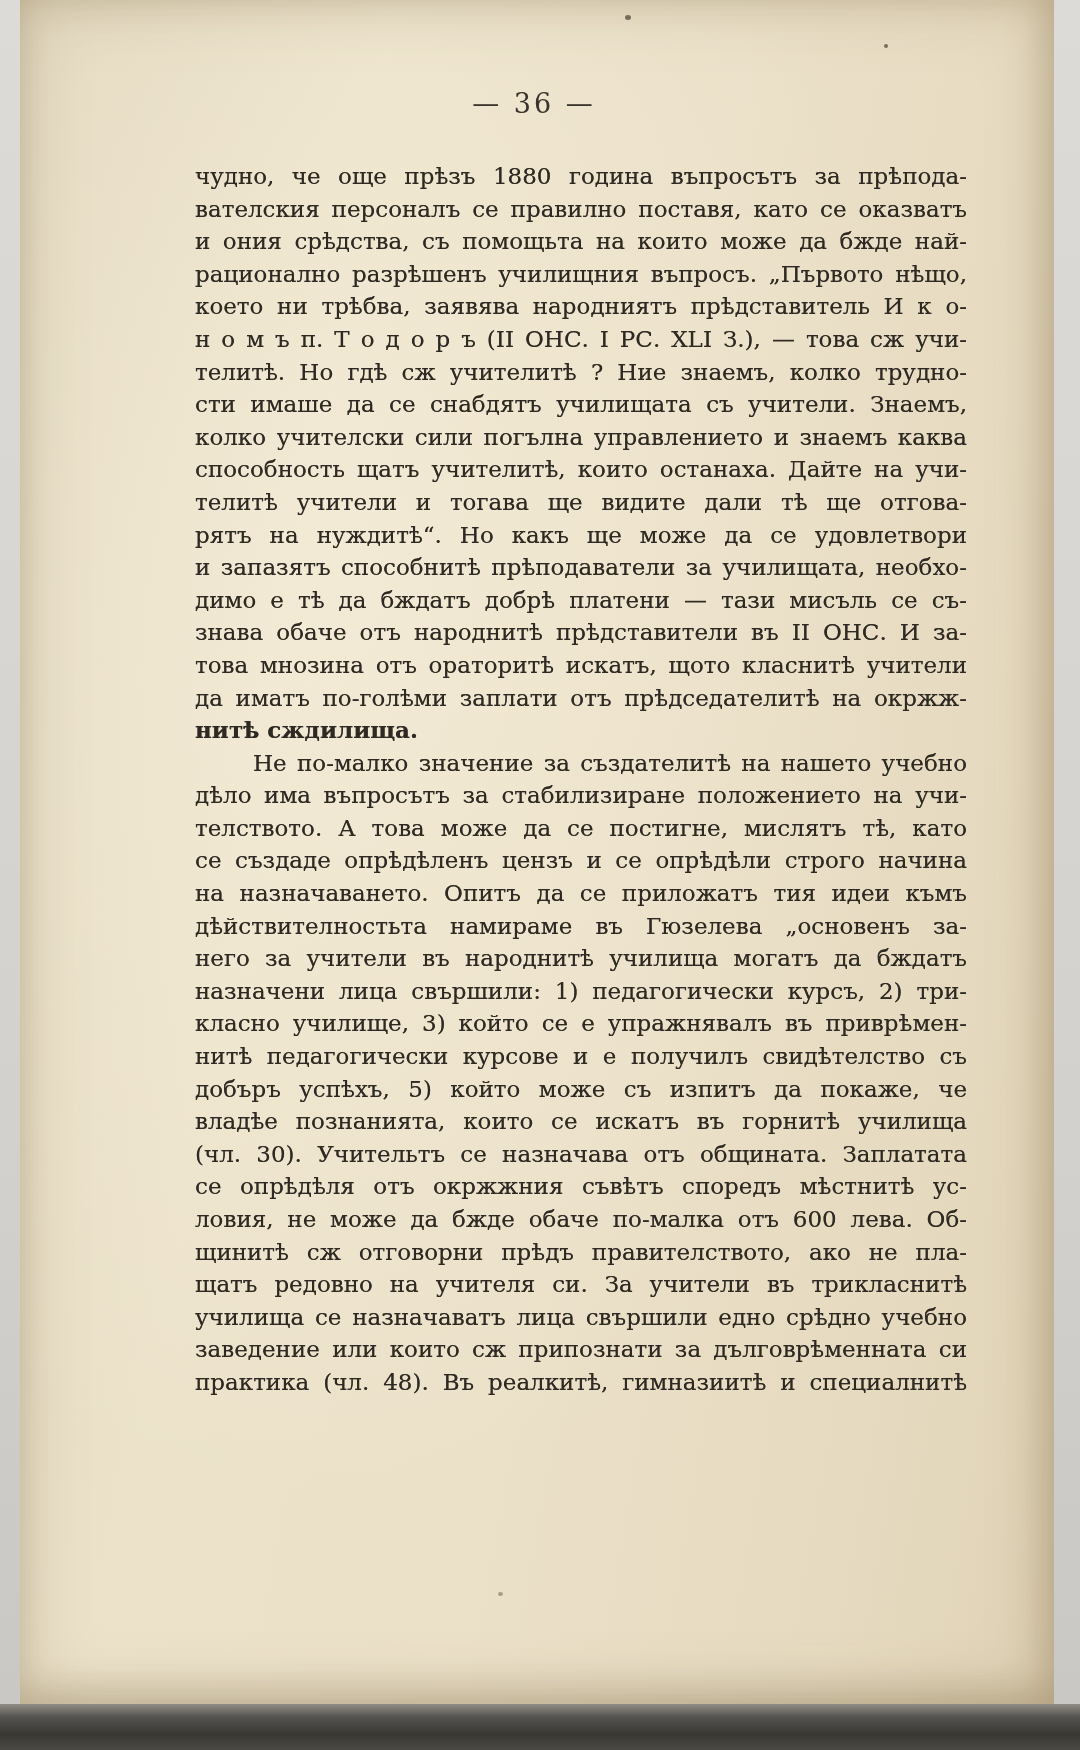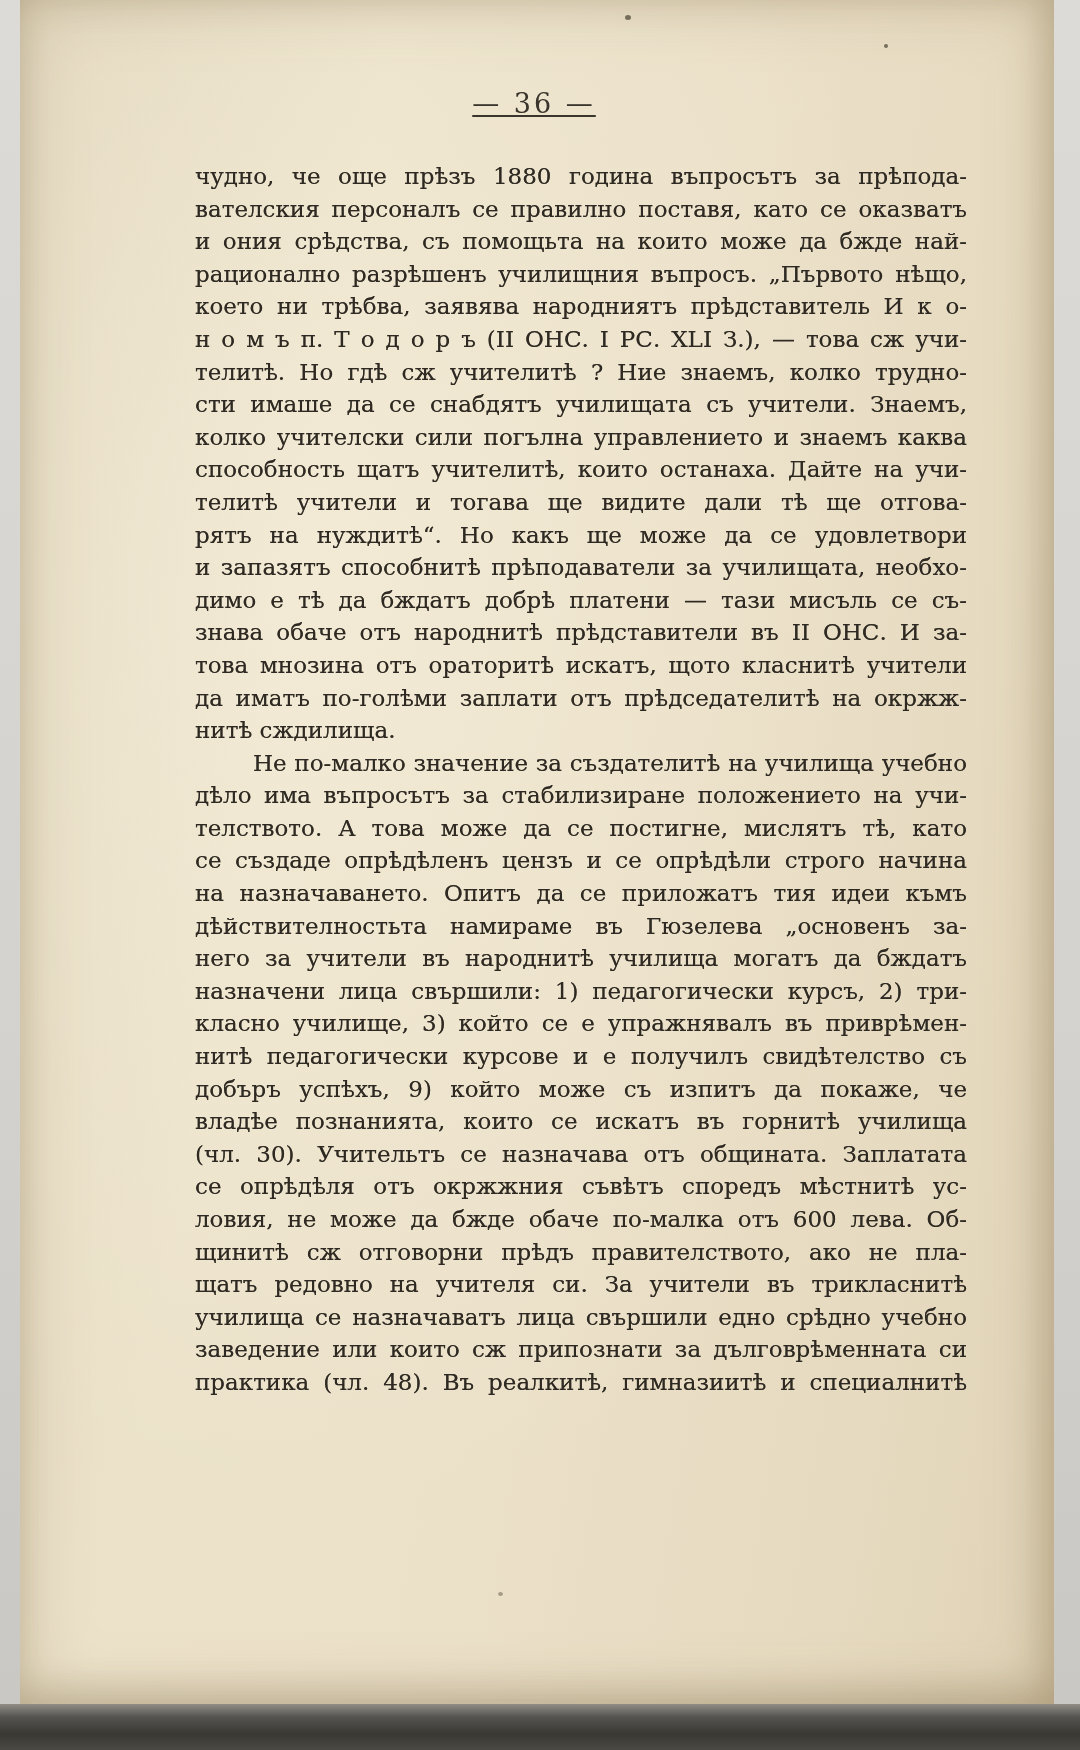--- a/index.html
+++ b/index.html
@@ -38,40 +38,39 @@
   }
   .page-number {
     position: absolute;
     top: 88px;
     left: 148px;
     width: 772px;
     text-align: center;
     font-size: 27px;
     color: #3a352c;
     letter-spacing: 3px;
-    text-decoration: underline;
   }
   .page-text {
     position: absolute;
     left: 148px;
     top: 160px;
     width: 772px;
     font-size: 23px;
     line-height: 32.6px;
     color: #2e2a23;
     text-shadow: 0 0 0.4px rgba(45, 38, 26, 0.65);
     margin-left: 47px;
   }
   .paragraph { margin: 0; }
   .line {
     text-align: justify;
     text-align-last: justify;
     white-space: normal;
   }
-  .line.no-justify { text-align-last: left; }
+  .line.no-justify { text-align-last: left; font-weight: bold; }
   .line.indent { text-indent: 58px; }
   .speck {
     position: absolute;
     background: #51493a;
     border-radius: 50%;
     opacity: 0.75;
   }
   .speck.s1 { left: 625px; top: 15px; width: 6px; height: 5px; }
   .speck.s2 { left: 884px; top: 44px; width: 4px; height: 4px; }
   .speck.s3 { left: 498px; top: 1592px; width: 5px; height: 4px; opacity: 0.45; }
@@ -102,31 +101,31 @@
       <div class="line">телитѣ учители и тогава ще видите дали тѣ ще отгова-</div>
       <div class="line">рятъ на нуждитѣ“. Но какъ ще може да се удовлетвори</div>
       <div class="line">и запазятъ способнитѣ прѣподаватели за училищата, необхо-</div>
       <div class="line">димо е тѣ да бждатъ добрѣ платени — тази мисъль се съ-</div>
       <div class="line">знава обаче отъ народнитѣ прѣдставители въ II ОНС. И за-</div>
       <div class="line">това мнозина отъ ораторитѣ искатъ, щото класнитѣ учители</div>
       <div class="line">да иматъ по-голѣми заплати отъ прѣдседателитѣ на окржж-</div>
       <div class="line no-justify">нитѣ сждилища.</div>
     </div>
     <div class="paragraph">
-      <div class="line indent">Не по-малко значение за създателитѣ на училища учебно</div>
+      <div class="line indent">Не по-малко значение за създателитѣ на нашето учебно</div>
       <div class="line">дѣло има въпросътъ за стабилизиране положението на учи-</div>
       <div class="line">телството. А това може да се постигне, мислятъ тѣ, като</div>
       <div class="line">се създаде опрѣдѣленъ цензъ и се опрѣдѣли строго начина</div>
       <div class="line">на назначаването. Опитъ да се приложатъ тия идеи къмъ</div>
       <div class="line">дѣйствителностьта намираме въ Гюзелева „основенъ за-</div>
       <div class="line">него за учители въ народнитѣ училища могатъ да бждатъ</div>
       <div class="line">назначени лица свършили: 1) педагогически курсъ, 2) три-</div>
       <div class="line">класно училище, 3) който се е упражнявалъ въ приврѣмен-</div>
       <div class="line">нитѣ педагогически курсове и е получилъ свидѣтелство съ</div>
-      <div class="line">добъръ успѣхъ, 9) който може съ изпитъ да покаже, че</div>
+      <div class="line">добъръ успѣхъ, 5) който може съ изпитъ да покаже, че</div>
       <div class="line">владѣе познанията, които се искатъ въ горнитѣ училища</div>
       <div class="line">(чл. 30). Учительтъ се назначава отъ общината. Заплатата</div>
       <div class="line">се опрѣдѣля отъ окржжния съвѣтъ споредъ мѣстнитѣ ус-</div>
       <div class="line">ловия, не може да бжде обаче по-малка отъ 600 лева. Об-</div>
       <div class="line">щинитѣ сж отговорни прѣдъ правителството, ако не пла-</div>
       <div class="line">щатъ редовно на учителя си. За учители въ трикласнитѣ</div>
       <div class="line">училища се назначаватъ лица свършили едно срѣдно учебно</div>
       <div class="line">заведение или които сж припознати за дълговрѣменната си</div>
       <div class="line">практика (чл. 48). Въ реалкитѣ, гимназиитѣ и специалнитѣ</div>
     </div>

